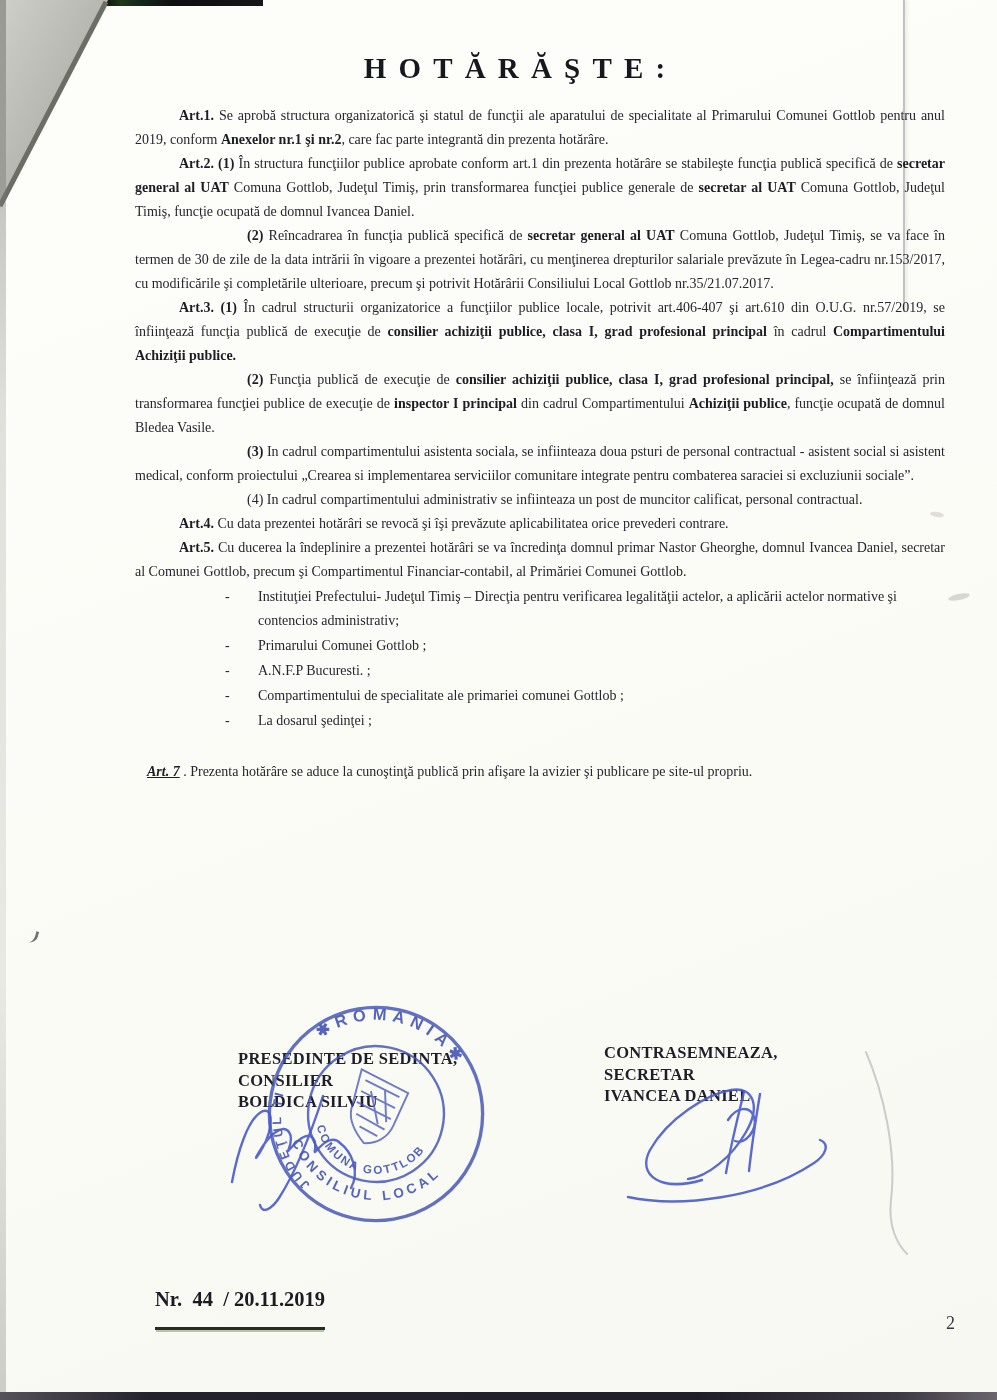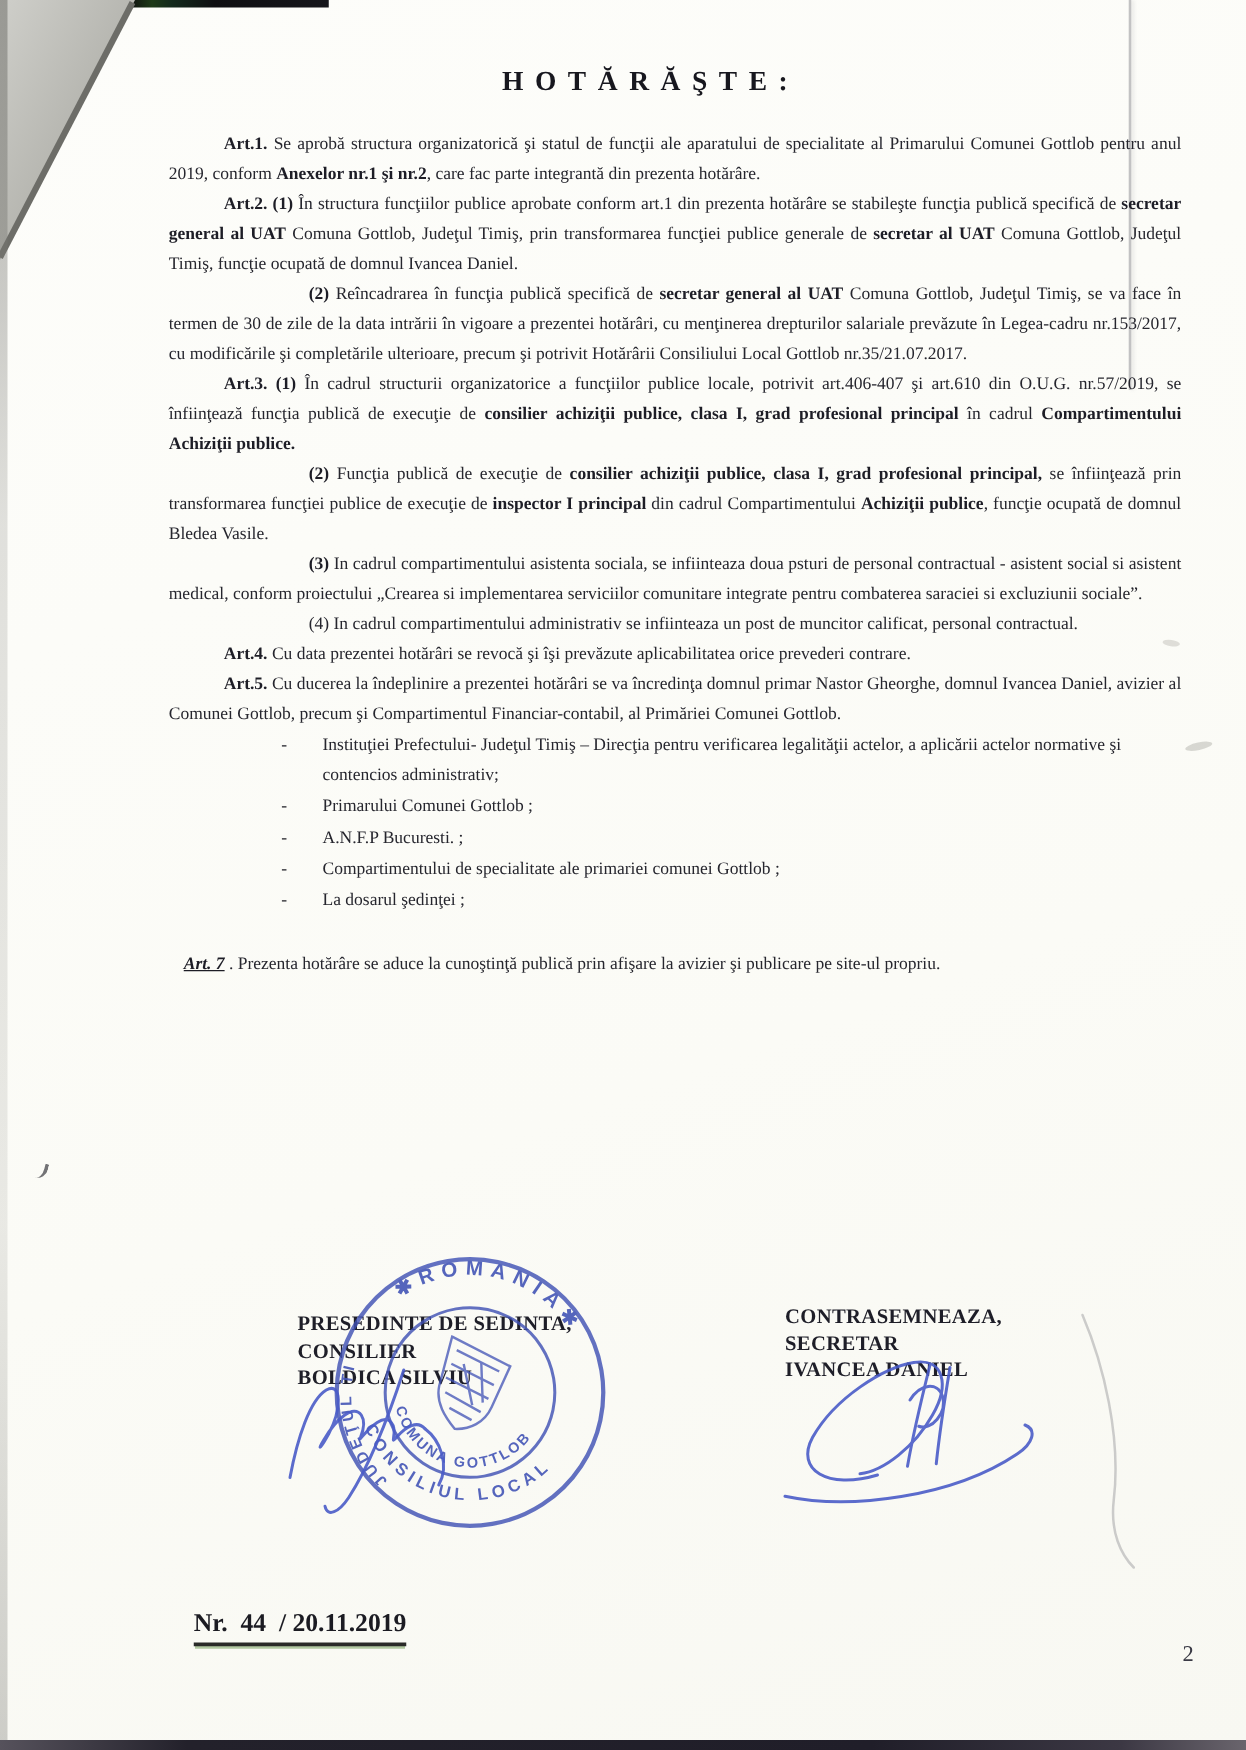--- a/index.html
+++ b/index.html
@@ -18,42 +18,42 @@
     background:linear-gradient(90deg,#56525c 0%,#23212b 15%,#201e29 70%,#3c3844 90%,#6a656d 100%);}
   .left-strip{left:0;top:0;width:6px;height:1400px;
     background:linear-gradient(180deg,rgba(110,110,105,.55),rgba(140,140,135,.25) 30%,rgba(150,150,145,.18) 70%,rgba(120,120,115,.35));}
   .right-line{left:903px;top:0;width:2px;height:312px;background:rgba(100,100,108,.38);box-shadow:2px 0 3px rgba(120,120,128,.18);}
   .smudge{border-radius:50%;}
   .sm1{left:26px;top:930px;width:9px;height:13px;border-right:3px solid rgba(70,70,75,.75);border-radius:0 0 70% 0;transform:rotate(14deg);}
   .sm2{left:948px;top:594px;width:22px;height:6px;background:rgba(150,148,140,.35);transform:rotate(-12deg);}
   .sm3{left:930px;top:512px;width:14px;height:5px;background:rgba(155,152,145,.3);transform:rotate(8deg);}
   
   .title{position:absolute;top:52px;left:0;width:100%;text-align:center;padding-left:44px;box-sizing:border-box;
-    font-size:22px;font-weight:bold;letter-spacing:.42em;color:#17171e;}
+    font-size:29px;font-weight:bold;letter-spacing:.42em;color:#17171e;}
   .body-flow{position:absolute;top:104px;left:135px;width:810px;font-size:14px;line-height:24px;}
   .p{margin:0;text-align:justify;}
   .ind-a{text-indent:44px;}
   .ind-b{text-indent:112px;}
   .art6{text-indent:126px;margin-top:23px;text-align:left;}
   .art7{margin-top:27px;text-indent:12px;}
   .s-b{font-weight:bold;color:#1d1d26;}
   .s-i{font-style:italic;}
   .s-u{text-decoration:underline;}
   .li{display:flex;margin:1px 0;text-align:left;}
   .dash{width:33px;padding-left:90px;flex:none;}
   .li-text{flex:1;padding-right:30px;}
   
   .sig-block{position:absolute;text-align:left;font-weight:bold;font-size:16.5px;line-height:21.5px;color:#1e1e28;letter-spacing:.3px;}
   .sig-left{left:238px;top:1048px;width:230px;}
-  .sig-right{left:628px;top:1042px;width:230px;}
+  .sig-right{left:604px;top:1042px;width:230px;}
   .stamp-svg{position:absolute;left:250px;top:988px;width:252px;height:252px;transform:rotate(12deg);opacity:.88;}
   .ink{position:absolute;left:0;top:0;width:997px;height:1400px;}
   
   .doc-number{position:absolute;left:155px;top:1288px;font-size:20.5px;font-weight:bold;color:#1b1b22;
-    white-space:pre;border-bottom:3px solid #2a2a28;padding-bottom:3px;box-shadow:0 3px 0 -1px rgba(90,140,60,.45);}
+    white-space:pre;border-bottom:3px solid #2a2a28;padding-bottom:16px;box-shadow:0 3px 0 -1px rgba(90,140,60,.45);}
   .page-num{position:absolute;left:946px;top:1313px;font-size:18px;color:#3a3a45;}
 </style>
 </head>
 <body>
 
 <div class="page">
 
   <div class="artifact top-bar"></div>
   <svg class="artifact" style="left:0;top:0" width="140" height="230">
     <defs>
@@ -77,21 +77,21 @@
 
   <div class="body-flow">
       <p class="p ind-a"><span class="s-b">Art.1.</span><span> Se aprobă structura organizatorică şi statul de funcţii ale aparatului de specialitate al Primarului Comunei Gottlob pentru anul 2019, conform </span><span class="s-b">Anexelor nr.1 şi nr.2</span><span>, care fac parte integrantă din prezenta hotărâre.</span></p>
       <p class="p ind-a"><span class="s-b">Art.2. (1)</span><span> În structura funcţiilor publice aprobate conform art.1 din prezenta hotărâre se stabileşte funcţia publică specifică de </span><span class="s-b">secretar general al UAT</span><span> Comuna Gottlob, Judeţul Timiş, prin transformarea funcţiei publice generale de </span><span class="s-b">secretar al UAT</span><span> Comuna Gottlob, Judeţul Timiş, funcţie ocupată de domnul Ivancea Daniel.</span></p>
       <p class="p ind-b"><span class="s-b">(2)</span><span> Reîncadrarea în funcţia publică specifică de </span><span class="s-b">secretar general al UAT</span><span> Comuna Gottlob, Judeţul Timiş, se va face în termen de 30 de zile de la data intrării în vigoare a prezentei hotărâri, cu menţinerea drepturilor salariale prevăzute în Legea-cadru nr.153/2017, cu modificările şi completările ulterioare, precum şi potrivit Hotărârii Consiliului Local Gottlob nr.35/21.07.2017.</span></p>
       <p class="p ind-a"><span class="s-b">Art.3. (1)</span><span> În cadrul structurii organizatorice a funcţiilor publice locale, potrivit art.406-407 şi art.610 din O.U.G. nr.57/2019, se înfiinţează funcţia publică de execuţie de </span><span class="s-b">consilier achiziţii publice, clasa I, grad profesional principal</span><span> în cadrul </span><span class="s-b">Compartimentului Achiziţii publice.</span></p>
       <p class="p ind-b"><span class="s-b">(2)</span><span> Funcţia publică de execuţie de </span><span class="s-b">consilier achiziţii publice, clasa I, grad profesional principal,</span><span> se înfiinţează prin transformarea funcţiei publice de execuţie de </span><span class="s-b">inspector I principal</span><span> din cadrul Compartimentului </span><span class="s-b">Achiziţii publice</span><span>, funcţie ocupată de domnul Bledea Vasile.</span></p>
       <p class="p ind-b"><span class="s-b">(3)</span><span> In cadrul compartimentului asistenta sociala, se infiinteaza doua psturi de personal contractual - asistent social si asistent medical, conform proiectului „Crearea si implementarea serviciilor comunitare integrate pentru combaterea saraciei si excluziunii sociale”.</span></p>
       <p class="p ind-b"><span>(4) In cadrul compartimentului administrativ se infiinteaza un post de muncitor calificat, personal contractual.</span></p>
       <p class="p ind-a"><span class="s-b">Art.4.</span><span> Cu data prezentei hotărâri se revocă şi îşi prevăzute aplicabilitatea orice prevederi contrare.</span></p>
-      <p class="p ind-a"><span class="s-b">Art.5.</span><span> Cu ducerea la îndeplinire a prezentei hotărâri se va încredinţa domnul primar Nastor Gheorghe, domnul Ivancea Daniel, avizier al Comunei Gottlob, precum şi Compartimentul Financiar-contabil,  al Primăriei Comunei Gottlob.</span></p>
+      <p class="p ind-a"><span class="s-b">Art.5.</span><span> Cu ducerea la îndeplinire a prezentei hotărâri se va încredinţa domnul primar Nastor Gheorghe, domnul Ivancea Daniel, secretar al Comunei Gottlob, precum şi Compartimentul Financiar-contabil,  al Primăriei Comunei Gottlob.</span></p>
       <div class="li">
         <span class="dash">-</span>
         <span class="li-text"><span>Instituţiei Prefectului- Judeţul Timiş – Direcţia pentru verificarea legalităţii actelor, a aplicării actelor normative şi contencios administrativ;</span></span>
       </div>
       <div class="li">
         <span class="dash">-</span>
         <span class="li-text"><span>Primarului Comunei Gottlob ;</span></span>
       </div>
       <div class="li">
         <span class="dash">-</span>

